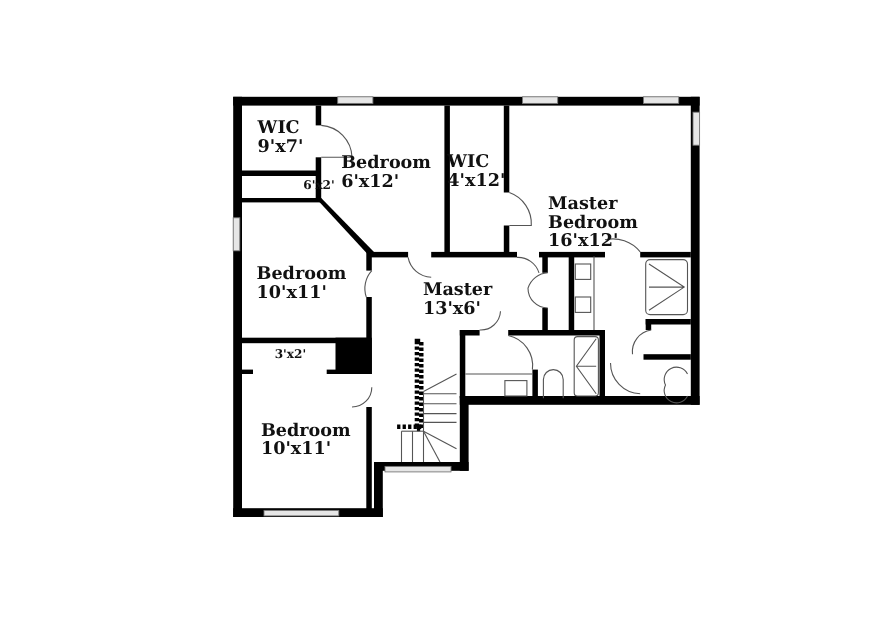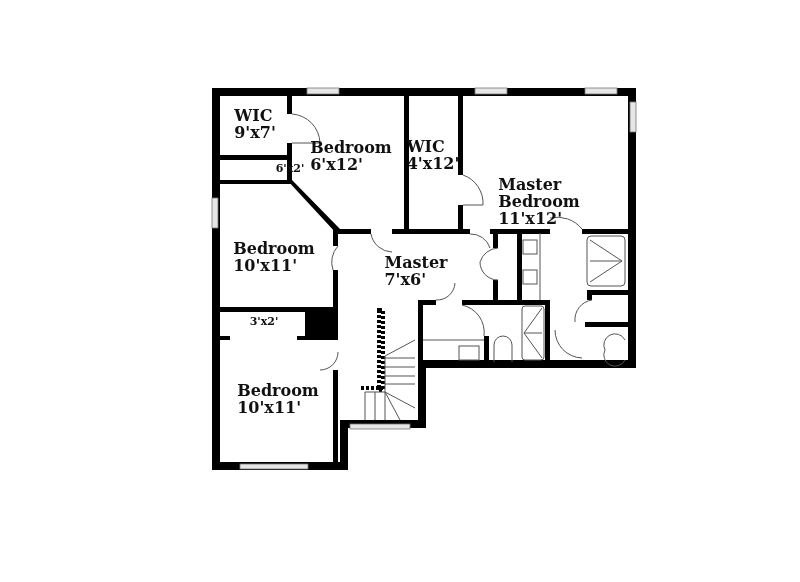--- a/index.html
+++ b/index.html
@@ -138,29 +138,29 @@
   <span class="n">Bedroom</span>
   <span class="n">6'x12'</span>
 </div>
 <div class="lbl big" style="left:433px;top:139px;">
   <span class="n">WIC</span>
   <span class="n">4'x12'</span>
 </div>
 <div class="lbl big" style="left:539px;top:137px;margin-top:40px;">
   <span class="n">Master</span>
   <span class="n">Bedroom</span>
-  <span class="n">11'x12'</span>
+  <span class="n">16'x12'</span>
 </div>
 <div class="lbl big" style="left:274px;top:241px;">
   <span class="n">Bedroom</span>
   <span class="n">10'x11'</span>
 </div>
 <div class="lbl big" style="left:416px;top:255px;">
   <span class="n">Master</span>
-  <span class="n">7'x6'</span>
+  <span class="n">13'x6'</span>
 </div>
 <div class="lbl sm" style="left:264px;top:316px;">
   <span class="n">3'x2'</span>
 </div>
 <div class="lbl big" style="left:278px;top:383px;">
   <span class="n">Bedroom</span>
   <span class="n">10'x11'</span>
 </div>
 
 </body></html>

